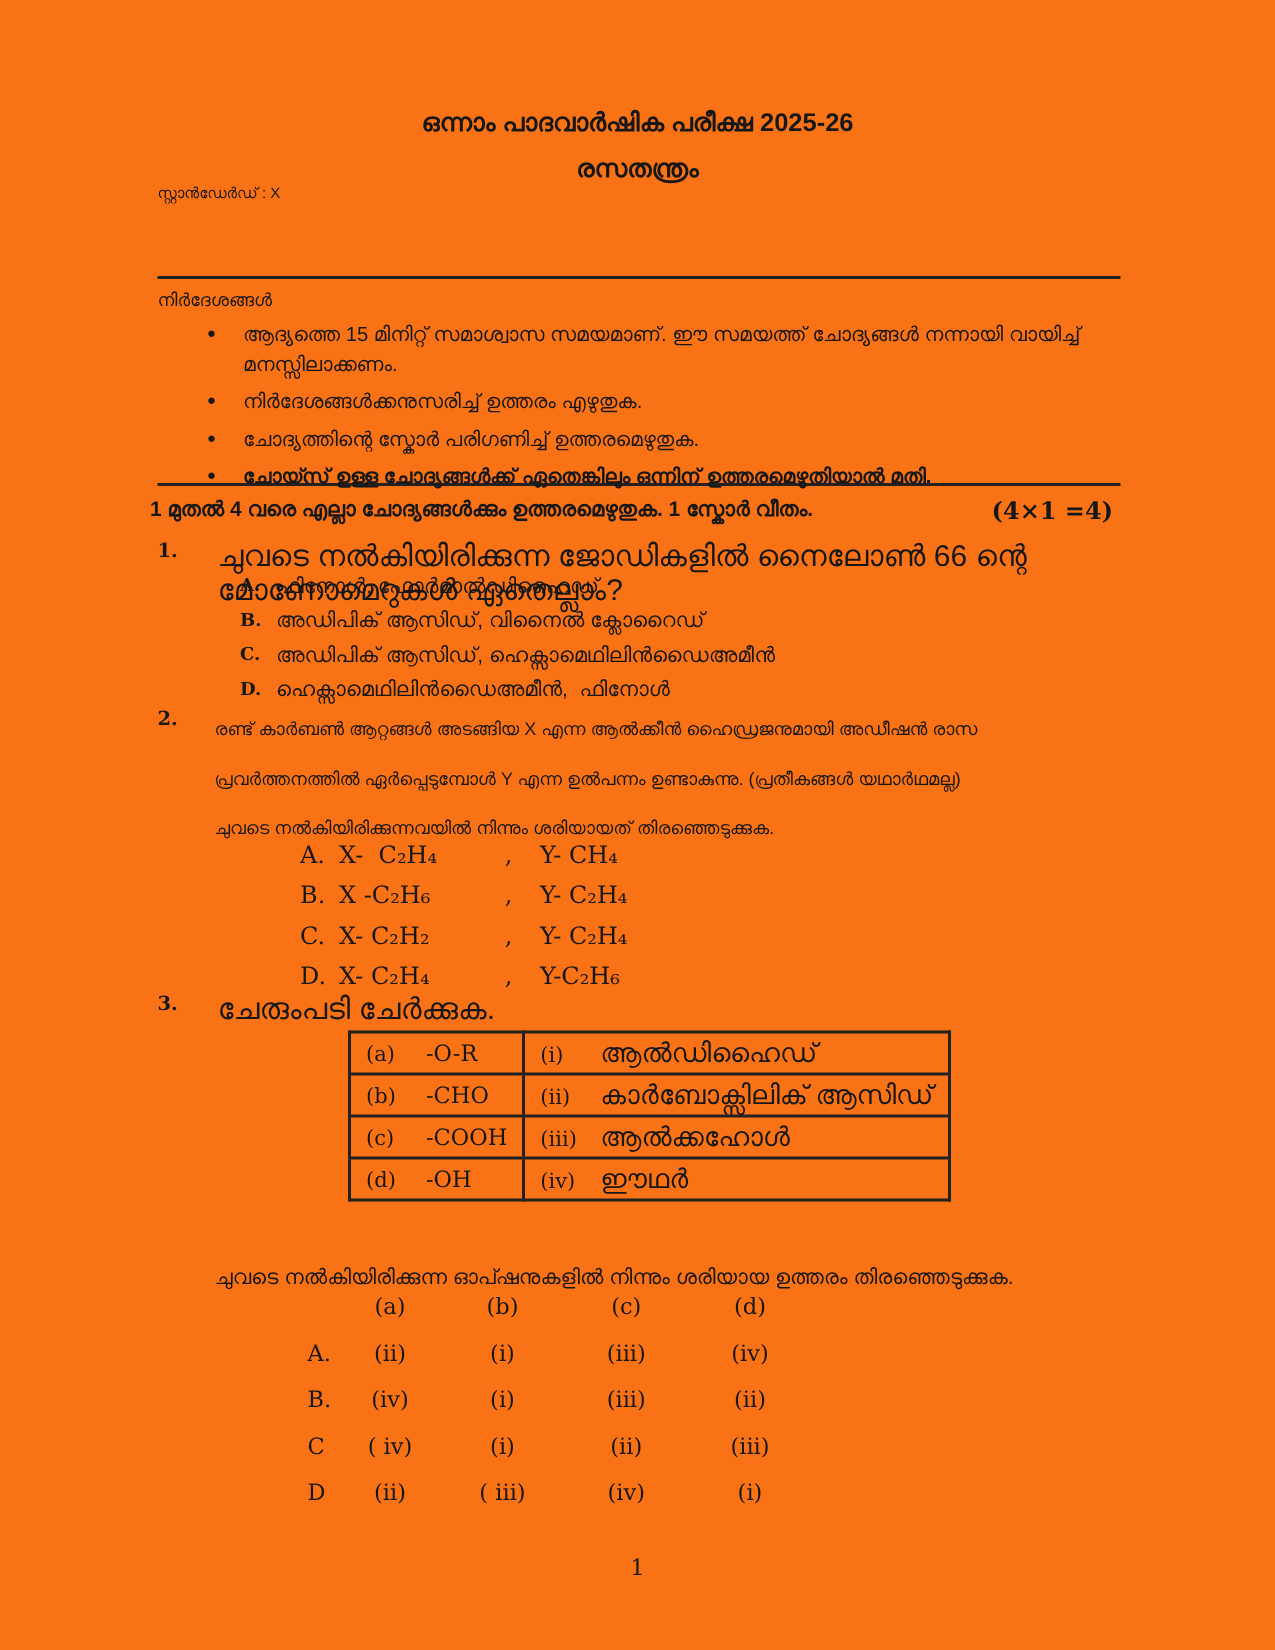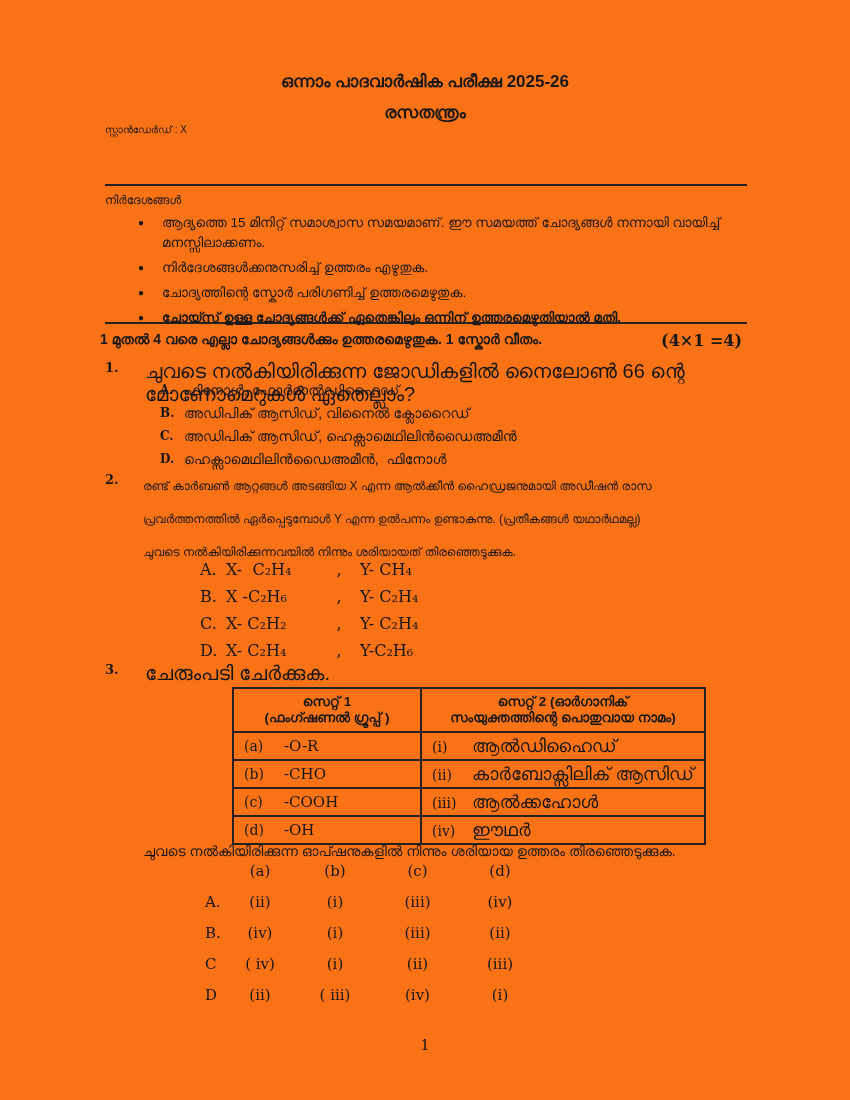--- a/index.html
+++ b/index.html
@@ -187,30 +187,20 @@
     </div>
   </div>
 
   <div class="qrow" style="top:662px;">
     <span class="qnum">3.</span>
     <span class="qtext">ചേരുംപടി ചേർക്കുക.</span>
   </div>
 
   <table class="match-table">
     <tbody>
-        <tr>
-      <th>
-        <div>സെറ്റ് 1</div>
-        <div>(ഫംഗ്ഷണൽ ഗ്രൂപ്പ് )</div>
-      </th>
-      <th class="col2">
-        <div>സെറ്റ് 2 (ഓർഗാനിക്</div>
-        <div>സംയുക്തത്തിന്റെ പൊതുവായ നാമം)</div>
-      </th>
-    </tr>
     <tr>
       <td>
         <div class="cell-flex">
           <span class="cell-label">(a)</span>
           <span class="cell-val-latin">-O-R</span>
         </div>
       </td>
       <td>
         <div class="cell-flex">
           <span class="cell-label">(i)</span>

